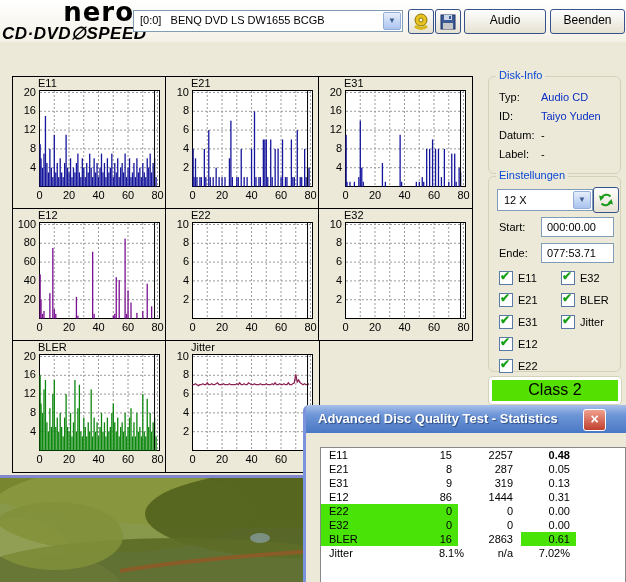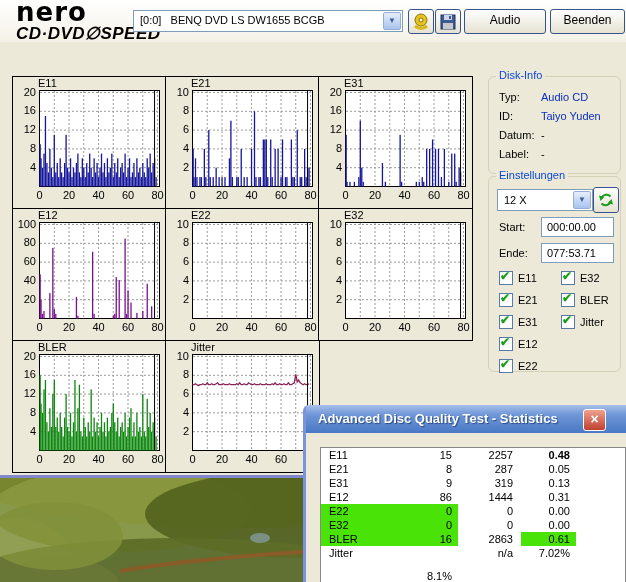--- a/index.html
+++ b/index.html
@@ -9,21 +9,21 @@
 
   
   .wallpaper { position:absolute; left:0; top:478px; width:626px; height:104px; }
 
   
   .app { position:absolute; left:0; top:0; width:626px; height:475px;
          background:#ece9d8; border-bottom:3px solid #8287cd; }
 
   .toolbar { position:absolute; left:0; top:0; width:626px; height:42px;
              background:linear-gradient(#ffffff,#f4f1e6); }
-  .logo { position:absolute; left:16px; top:1px; width:132px; text-align:left; }
+  .logo { position:absolute; left:2px; top:1px; width:132px; text-align:right; }
   .logo-top { font-family:"DejaVu Sans", sans-serif; font-size:26px; font-weight:bold;
               line-height:22px; letter-spacing:1px; }
   .logo-bottom { font-size:17px; font-weight:bold; font-style:italic; letter-spacing:0.5px; }
 
   .drive-select { position:absolute; left:133px; top:10px; width:268px; height:20px;
                   background:#fff; border:1px solid #7f9db9; cursor:default; }
   .drive-text { position:absolute; left:6px; top:3px; white-space:pre; }
   .combo-arrow { position:absolute; right:1px; top:1px; width:16px; height:16px;
                  background:linear-gradient(#e6eefc,#a9c3ee); border:1px solid #96aed6;
                  border-radius:2px; color:#3c5e92; font-size:8px; line-height:16px;
@@ -709,20 +709,23 @@
           <div class="cb-item" style="left: 10px; top: 160px; position: absolute;"><span class="cb-box"><span class="cb-check">✔</span></span><span class="cb-label">E12</span></div>
           <div class="cb-item" style="left: 10px; top: 182px; position: absolute;"><span class="cb-box"><span class="cb-check">✔</span></span><span class="cb-label">E22</span></div>
         </div>
       <div id="checks-right">
           <div class="cb-item" style="left: 72px; top: 94px; position: absolute;"><span class="cb-box"><span class="cb-check">✔</span></span><span class="cb-label">E32</span></div>
           <div class="cb-item" style="left: 72px; top: 116px; position: absolute;"><span class="cb-box"><span class="cb-check">✔</span></span><span class="cb-label">BLER</span></div>
           <div class="cb-item" style="left: 72px; top: 138px; position: absolute;"><span class="cb-box"><span class="cb-check">✔</span></span><span class="cb-label">Jitter</span></div>
         </div>
     </div>
 
+    <div class="class-box">
+      <div class="class-bar" id="class-bar" style="background: rgb(84, 224, 0);">Class 2</div>
+    </div>
   </div>
 
   <div class="dialog">
     <div class="dialog-title">
       <span>Advanced Disc Quality Test - Statistics</span>
     </div>
     <div class="dialog-close">×</div>
     <div class="stats-table">
       <div id="stats-body">
           <div class="trow">
@@ -762,21 +765,21 @@
             <span class="td num" style="left: 200px; width: 47px; padding-left: 2px; padding-right: 6px;">0.00</span>
           </div>
           <div class="trow">
             <span class="td" style="left: 0px; width: 74px; padding-left: 8px; padding-right: 6px; background: rgb(74, 227, 7);">BLER</span>
             <span class="td num" style="left: 84px; width: 45px; padding-left: 2px; padding-right: 6px; background: rgb(74, 227, 7);">16</span>
             <span class="td num" style="left: 139px; width: 51px; padding-left: 2px; padding-right: 6px;">2863</span>
             <span class="td num" style="left: 200px; width: 47px; padding-left: 2px; padding-right: 6px; background: rgb(74, 227, 7);">0.61</span>
           </div>
           <div class="trow">
             <span class="td" style="left: 0px; width: 74px; padding-left: 8px; padding-right: 6px;">Jitter</span>
-            <span class="td num" style="left: 84px; width: 45px; padding-left: 2px; padding-right: 6px; margin-top: 23px;">8.1%</span>
+            <span class="td num" style="left: 96px; width: 45px; padding-left: 2px; padding-right: 6px;">8.1%</span>
             <span class="td num" style="left: 139px; width: 51px; padding-left: 2px; padding-right: 6px;">n/a</span>
             <span class="td num" style="left: 200px; width: 47px; padding-left: 2px; padding-right: 6px;">7.02%</span>
           </div>
         </div>
     </div>
   </div>
 
 </div>
 
 </body></html>

